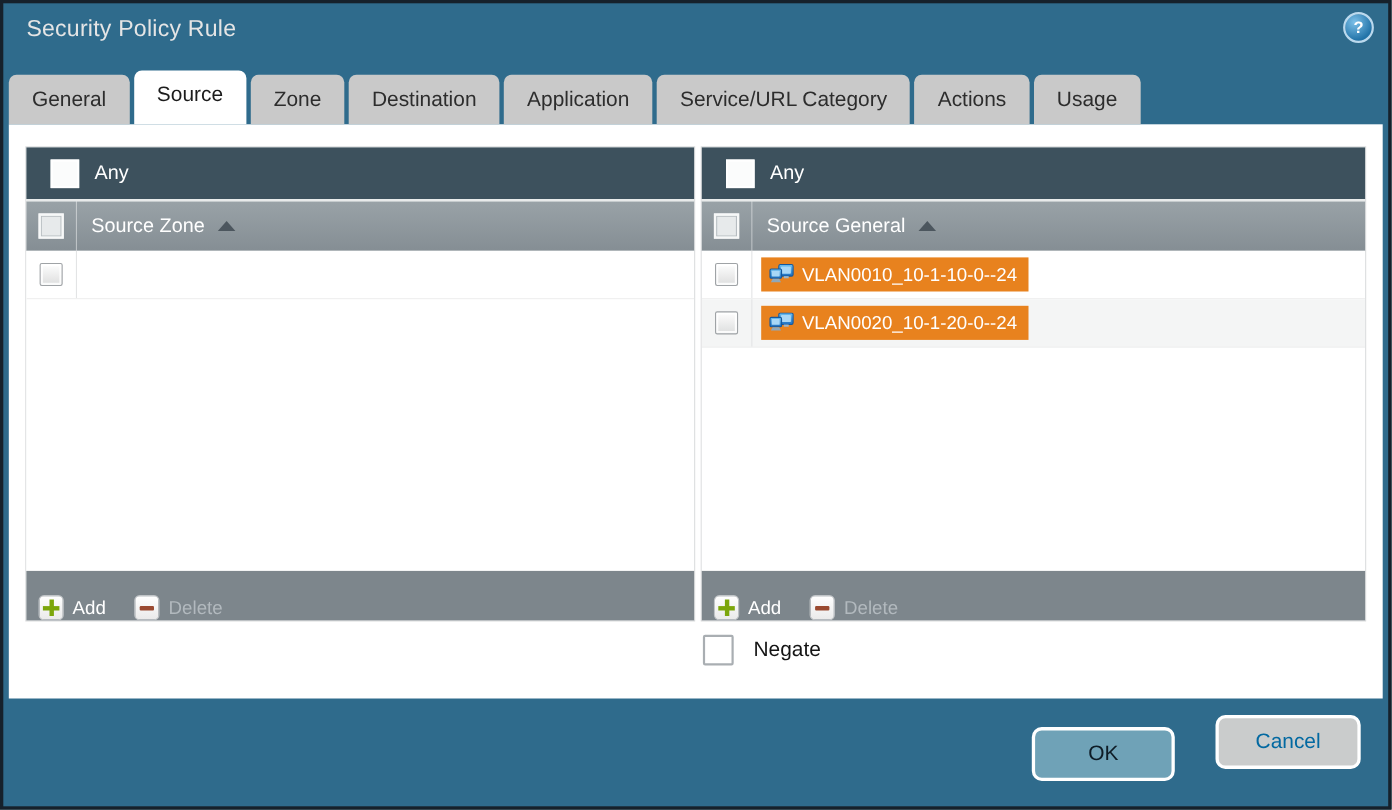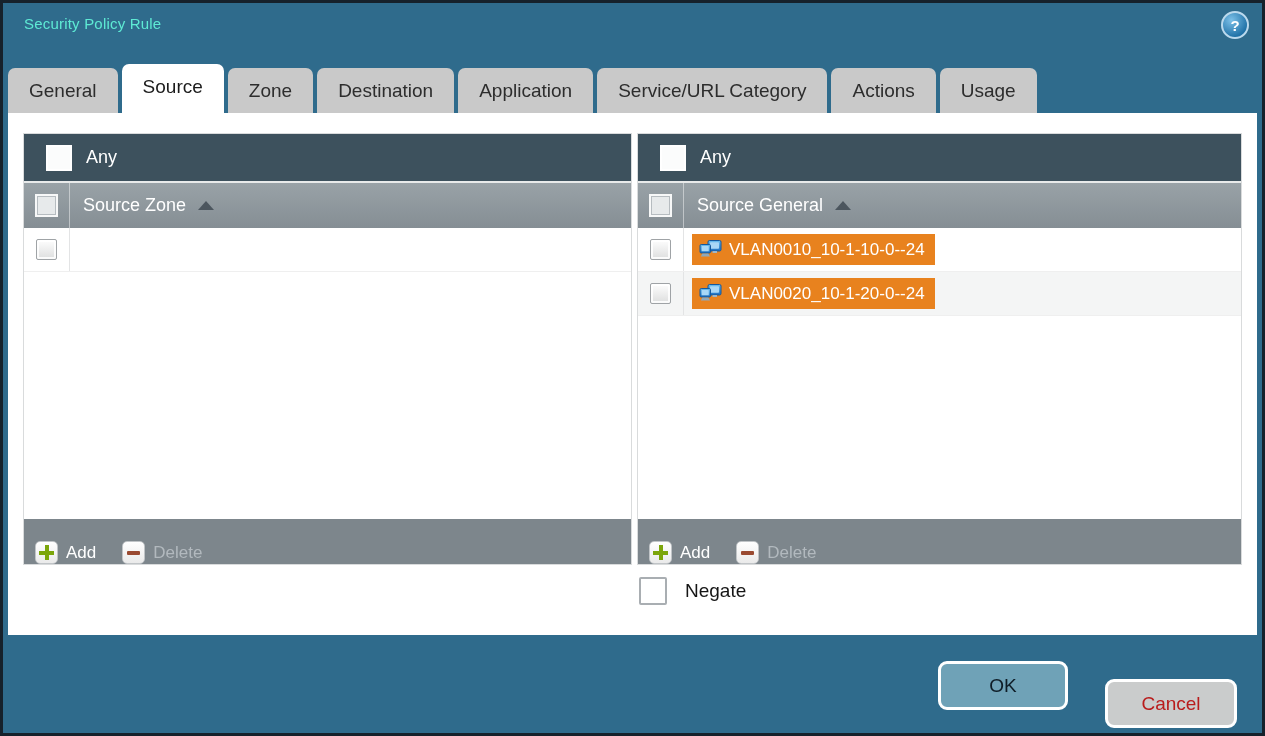--- a/index.html
+++ b/index.html
@@ -2,21 +2,21 @@
 <html><head>
 <meta charset="utf-8">
 <style>
   html,body{margin:0;padding:0;background:#222;}
   .dialog{
     position:relative;width:1265px;height:736px;background:#2F6B8C;
     font-family:"Liberation Sans",sans-serif;overflow:hidden;
   }
   .dialog::after{content:"";position:absolute;inset:0;border:3px solid #16212B;pointer-events:none;z-index:50;}
 
-  .title{position:absolute;left:24px;top:15px;color:#5eead4;font-size:15px;letter-spacing:.2px;}
+  .title{position:absolute;left:24px;top:15px;color:#e5e5e5;font-size:21px;letter-spacing:.2px;}
 
   .help{position:absolute;left:1221px;top:11px;width:28px;height:28px;border-radius:50%;
     background:radial-gradient(circle at 35% 30%, #7cc0e8, #2273a8 72%);
     border:2px solid #BBD9ED;box-sizing:border-box;color:#fff;font-size:15px;font-weight:bold;
     display:flex;align-items:center;justify-content:center;cursor:pointer;}
 
   .tabs{position:absolute;left:8px;top:66px;height:47px;display:flex;align-items:flex-end;gap:4px;z-index:2;}
   .tab{background:#C9C9C9;color:#2d2d2d;font-size:19px;height:45px;line-height:45px;
     padding:0 21px;border-radius:7px 7px 0 0;cursor:pointer;white-space:nowrap;}
   .tab.active{background:#fff;height:49px;line-height:46px;color:#1c1c1c;}
@@ -66,21 +66,21 @@
   .ctl.delete .ctl-label{color:#B2B9BE;}
 
   .negate-wrap{position:absolute;left:639px;top:577px;display:flex;align-items:center;gap:18px;z-index:3;}
   .negate-cb{width:24px;height:24px;background:#fff;border:2px solid #A9AEB2;border-radius:2px;
     box-sizing:content-box;cursor:pointer;}
   .negate-label{font-size:19px;color:#151515;}
 
   .btn{position:absolute;height:49px;border-radius:9px;border:3px solid #fff;font-size:19px;
     display:flex;align-items:center;justify-content:center;box-sizing:border-box;cursor:pointer;z-index:3;}
   .btn.ok{left:938px;top:661px;width:130px;background:#6FA2B7;color:#0e1c26;}
-  .btn.cancel{left:1105px;top:679px;width:132px;background:#CACCCC;color:#b91c1c;}
+  .btn.cancel{left:1105px;top:650px;width:132px;background:#CACCCC;color:#0369a1;}
 </style>
 </head>
 <body>
 
 <div class="dialog">
 
   <div class="title">Security Policy Rule</div>
   <div class="help">
     <span>?</span>
   </div>

